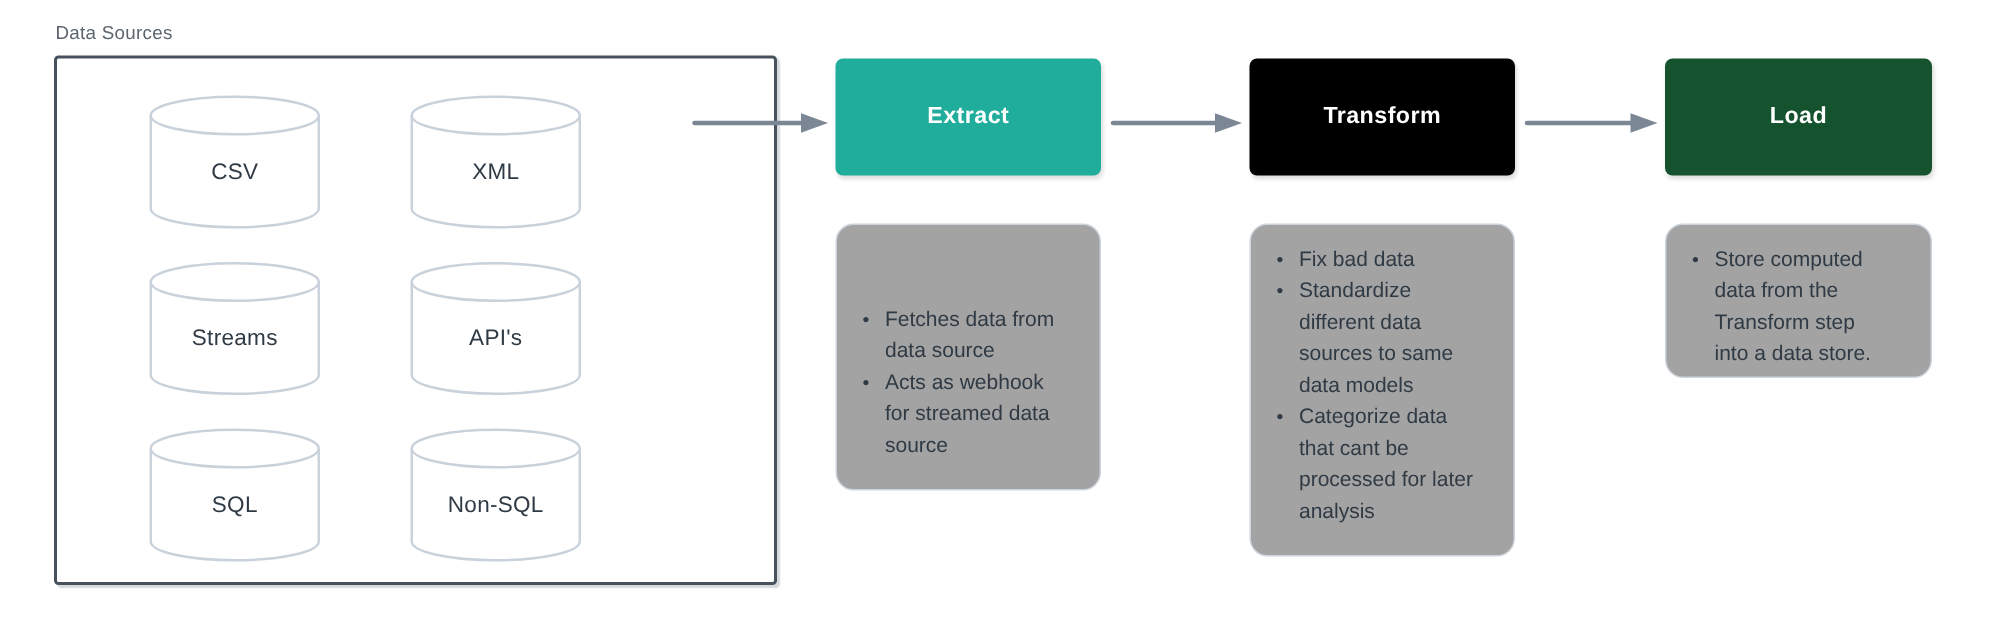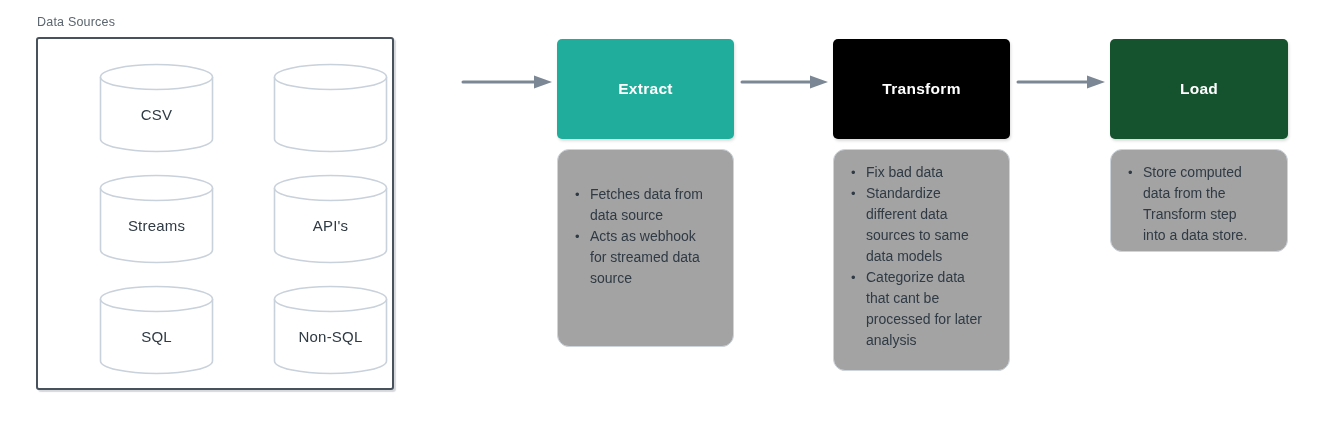--- a/index.html
+++ b/index.html
@@ -20,21 +20,21 @@
     left: 37px;
     top: 15px;
     font-size: 12.5px;
     color: #5a656f;
     letter-spacing: 0.2px;
   }
   .ds-box {
     position: absolute;
     left: 36px;
     top: 37px;
-    width: 358px;
+    width: 482px;
     height: 353px;
     background: #ffffff;
     border: 2px solid #47525c;
     border-radius: 3px;
     box-shadow: 2px 2px 1px rgba(90, 101, 111, 0.25);
     display: grid;
     grid-template-columns: 115px 115px;
     grid-template-rows: 90px 90px 90px;
     column-gap: 59px;
     row-gap: 21px;
@@ -56,42 +56,42 @@
   
   .arrow { position: absolute; top: 74px; }
 
   
   .stage { position: absolute; top: 0; width: 177px; }
   .stage-btn {
     position: absolute;
     top: 39px;
     left: 0;
     width: 100%;
-    height: 100px;
+    height: 78px;
     border-radius: 5px;
     display: flex;
     align-items: center;
     justify-content: center;
     color: #ffffff;
     font-size: 15.5px;
     font-weight: 700;
     letter-spacing: 0.3px;
     box-shadow: 1px 2px 3px rgba(0,0,0,0.14);
   }
   .desc {
     position: absolute;
     top: 149px;
     left: 0;
     width: 100%;
     background: #a3a3a3;
     border: 1px solid #cdd4db;
     border-radius: 12px;
     padding: 12px 8px 8px 15px;
   }
-  .desc-extract { height: 198px; padding-top: 34px; }
+  .desc-extract { height: 178px; padding-top: 52px; }
   .desc-transform { height: 222px; }
   .desc-load { height: 103px; }
   .desc ul { list-style: none; }
   .desc li {
     position: relative;
     padding-left: 17px;
     max-width: 136px;
     font-size: 14px;
     line-height: 21px;
     color: #2f3a44;
@@ -120,20 +120,21 @@
         <path d="M1.5 14 L1.5 76 A56 12.5 0 0 0 113.5 76 L113.5 14" fill="#ffffff" stroke="#c9d1db" stroke-width="1.6"></path>
         <ellipse cx="57.5" cy="14" rx="56" ry="12.5" fill="#ffffff" stroke="#c9d1db" stroke-width="1.6"></ellipse>
       </svg>
       <span class="cyl-label">CSV</span>
     </div>
     <div class="cyl">
       <svg width="115" height="90" viewBox="0 0 115 90">
         <path d="M1.5 14 L1.5 76 A56 12.5 0 0 0 113.5 76 L113.5 14" fill="#ffffff" stroke="#c9d1db" stroke-width="1.6"></path>
         <ellipse cx="57.5" cy="14" rx="56" ry="12.5" fill="#ffffff" stroke="#c9d1db" stroke-width="1.6"></ellipse>
       </svg>
+      <span class="cyl-label">XML</span>
     </div>
     <div class="cyl">
       <svg width="115" height="90" viewBox="0 0 115 90">
         <path d="M1.5 14 L1.5 76 A56 12.5 0 0 0 113.5 76 L113.5 14" fill="#ffffff" stroke="#c9d1db" stroke-width="1.6"></path>
         <ellipse cx="57.5" cy="14" rx="56" ry="12.5" fill="#ffffff" stroke="#c9d1db" stroke-width="1.6"></ellipse>
       </svg>
       <span class="cyl-label">Streams</span>
     </div>
     <div class="cyl">
       <svg width="115" height="90" viewBox="0 0 115 90">

